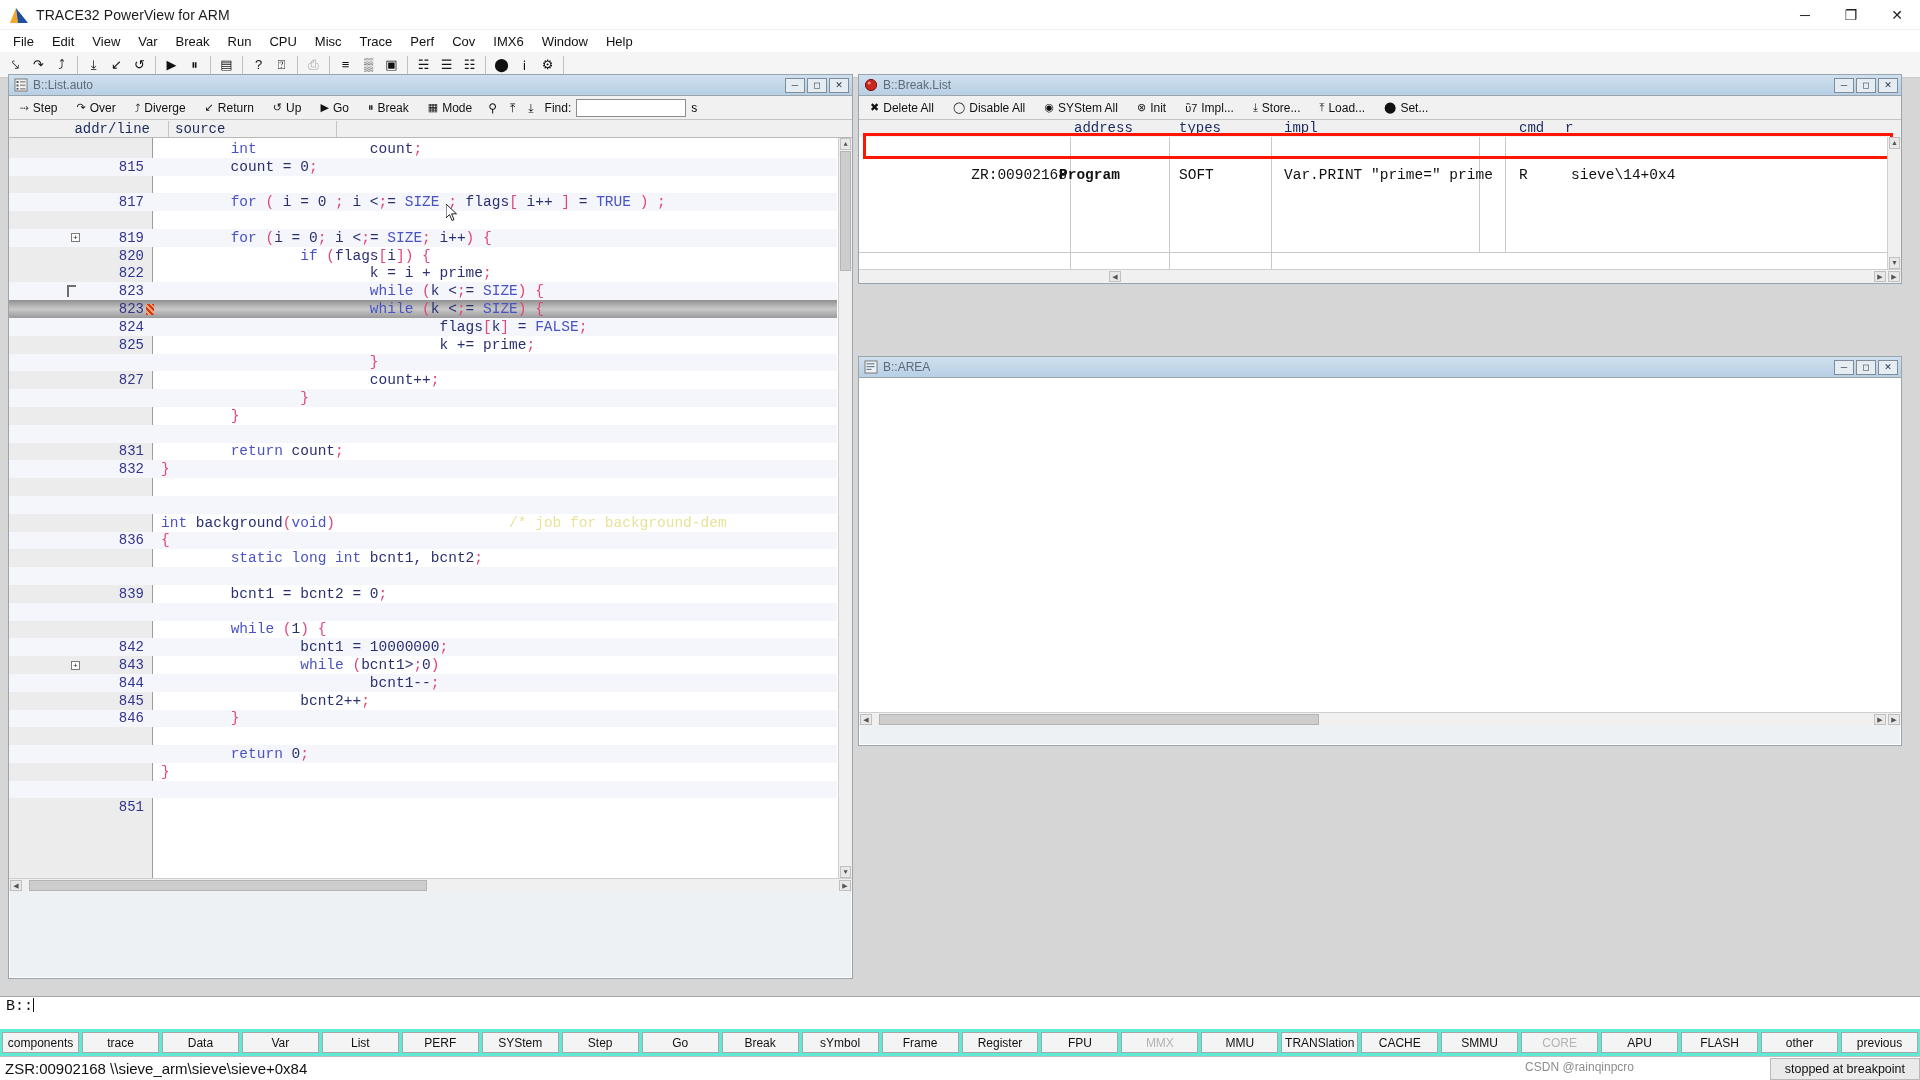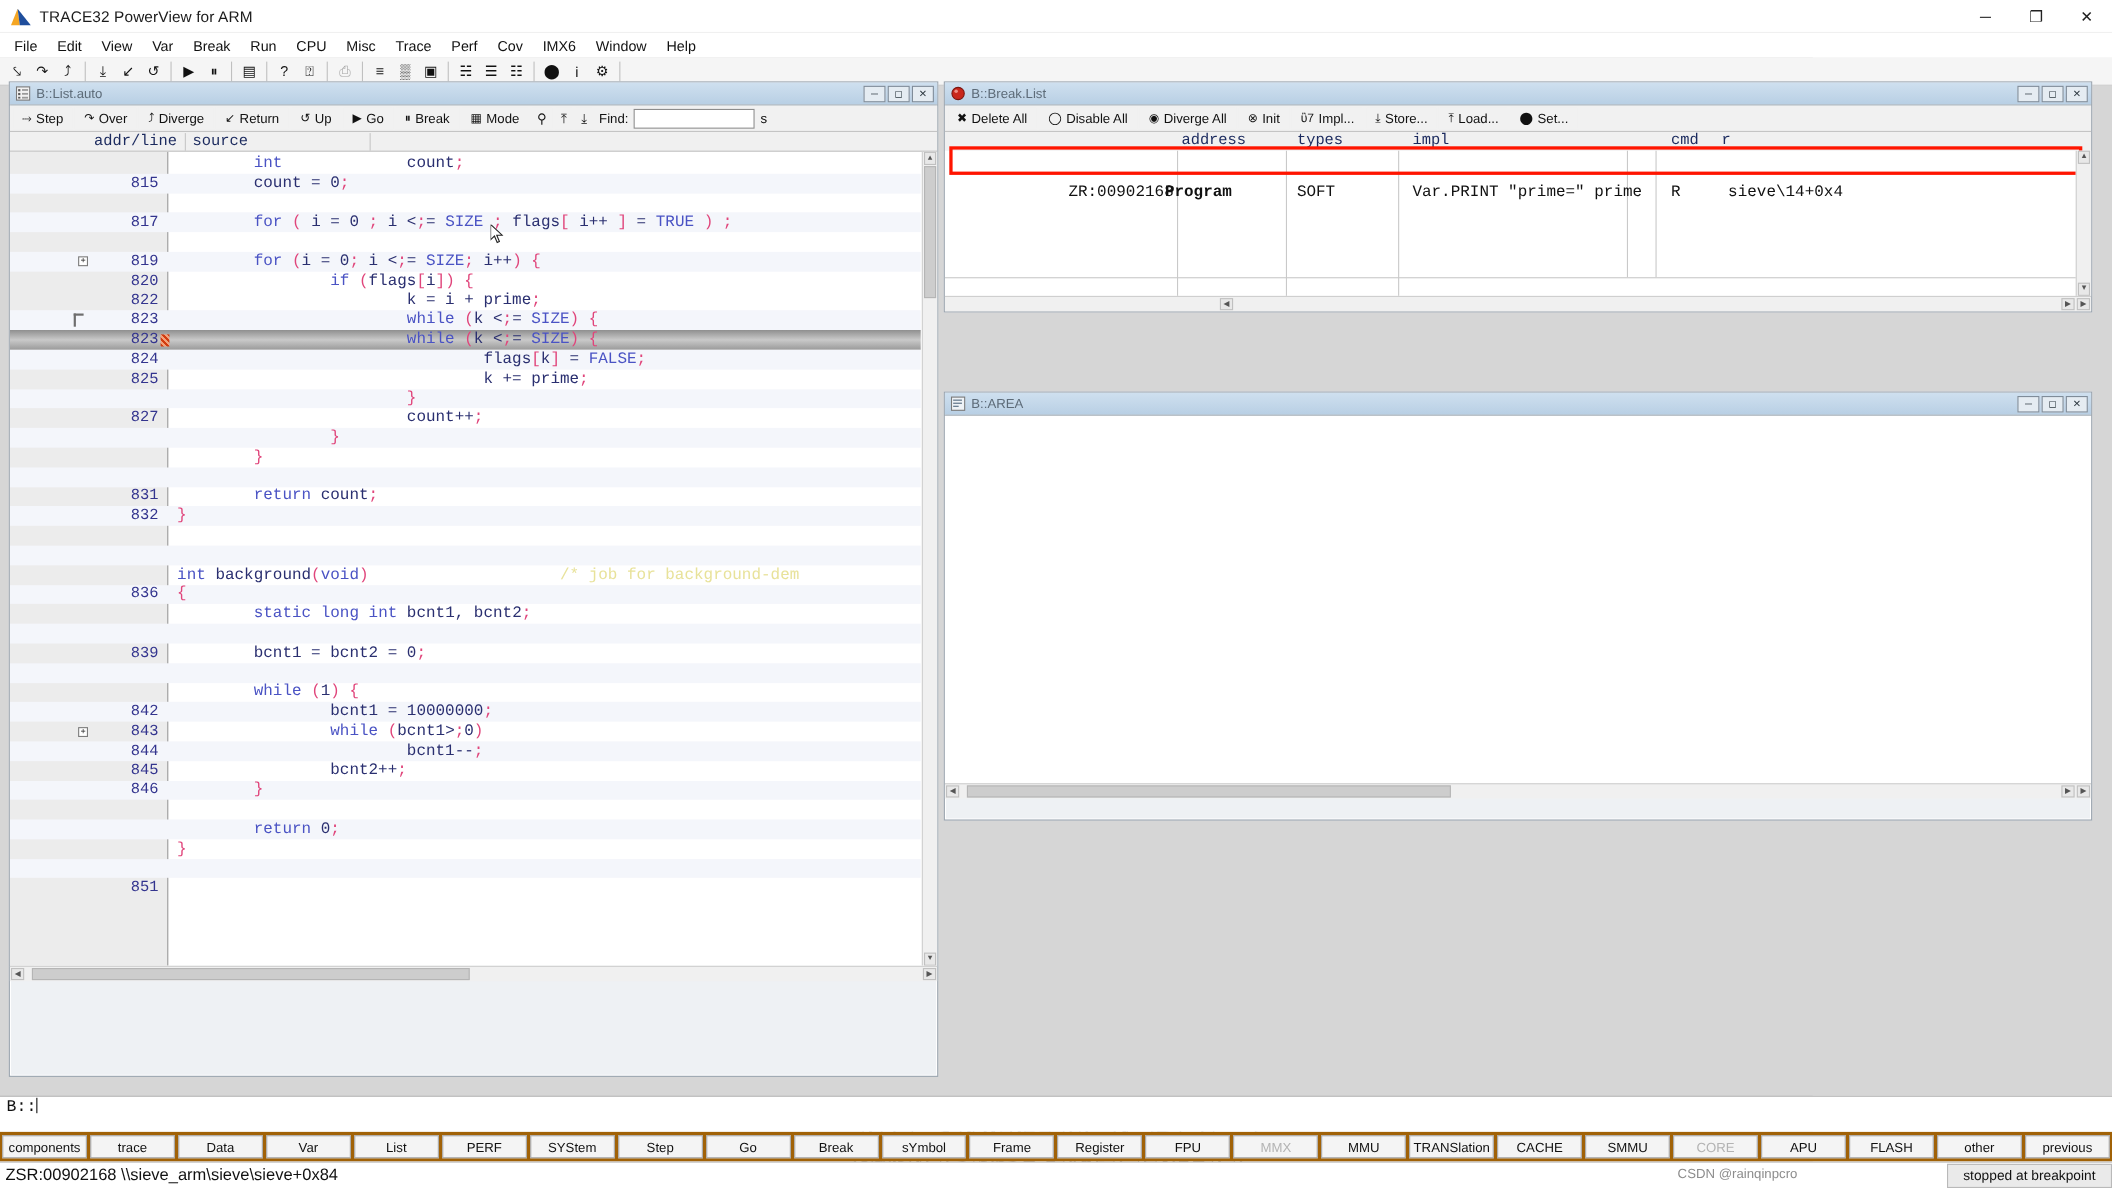--- a/index.html
+++ b/index.html
@@ -74,21 +74,21 @@
   #listwin{ left:8px; top:-4px; width:845px; height:905px; }
   .list-find{ display:flex; align-items:center; gap:5px; margin-left:4px; }
   .list-find label{ font-size:12px; color:#111; }
   .list-find input{ width:110px; height:18px; border:1px solid #8d8d8d; background:#fff;
                     font-family:"Liberation Mono", monospace; font-size:12px; padding:0 3px; }
   .colhdr{
      height:18px; background:#f0f0f0; border-bottom:1px solid #b9b9b9;
      display:flex; font-family:"Liberation Mono", monospace; font-size:14px; color:#1b2a5e;
      align-items:center; position:relative;
   }
-  .colhdr .c1{ width:160px; text-align:right; padding-right:7px; border-right:1px solid #c6c6c6; }
+  .colhdr .c1{ width:160px; text-align:right; padding-right:18px; border-right:1px solid #c6c6c6; }
   .colhdr .c2{ width:168px; padding-left:6px; border-right:1px solid #c6c6c6; }
   .colhdr .c3{ width:160px; border-right:1px solid #c6c6c6; }
   .colhdr .c4{ flex:1; }
 
   .codearea{ position:relative; background:#ffffff; height:740px; overflow:hidden;
              font-family:"Liberation Mono", monospace; font-size:14.5px; }
   .gutter{ position:absolute; left:0; top:0; width:144px; height:100%;
            background:#ececec; border-right:1px solid #9d9d9d; }
   .marginbar{ position:absolute; left:0; top:0; width:22px; height:100%; background:#ececec; }
   .coderow{ position:relative; height:13px; display:flex; align-items:center; }
@@ -130,21 +130,21 @@
   #areawin{ left:858px; top:278px; width:1044px; height:390px; }
   .area-body{ background:#ffffff; height:334px; }
 
   
   .cmdline{ position:absolute; left:0; top:996px; width:1920px; height:33px;
             background:#ffffff; border-top:1px solid #a8a8a8; }
   .cmdtext{ font-family:"Liberation Mono", monospace; font-size:15px; color:#111;
             padding:1px 0 0 6px; }
   .caret{ display:inline-block; width:1px; height:14px; background:#111; vertical-align:-2px; }
   .fkeys{ position:absolute; left:0; top:1029px; width:1920px; height:27px;
-          background:#a16207; display:flex; align-items:center; gap:3px; padding:0 2px; }
+          background:#5eead4; display:flex; align-items:center; gap:3px; padding:0 2px;justify-content:center; }
   .fkey{ flex:1; height:21px; border:1px solid #a6a6a6; background:#f4f4f4;
          display:flex; align-items:center; justify-content:center; font-size:12px; color:#111; }
   .fkey.dim{ color:#b3b3b3; }
   .statusbar{ position:absolute; left:0; top:1056px; width:1920px; height:24px;
               background:#ffffff; border-top:1px solid #bfbfbf; display:flex; align-items:center; }
   .st-left{ font-size:15px; color:#111; padding-left:5px;
             font-family:"Liberation Sans", sans-serif; }
   .st-right{ margin-left:auto; background:#eaeaea; border:1px solid #b9b9b9;
              height:22px; display:flex; align-items:center; padding:0 14px; font-size:12.5px; color:#111;}
 
@@ -501,21 +501,21 @@
           <div class="wbtn2">
             <span class="gl">✖</span>
             <span>Delete All</span>
           </div>
           <div class="wbtn2">
             <span class="gl">◯</span>
             <span>Disable All</span>
           </div>
           <div class="wbtn2">
             <span class="gl">◉</span>
-            <span>Diverge All</span>
+            <span>SYStem All</span>
           </div>
           <div class="wbtn2">
             <span class="gl">⊗</span>
             <span>Init</span>
           </div>
           <div class="wbtn2">
             <span class="gl">ὒ7</span>
             <span>Impl...</span>
           </div>
           <div class="wbtn2">

